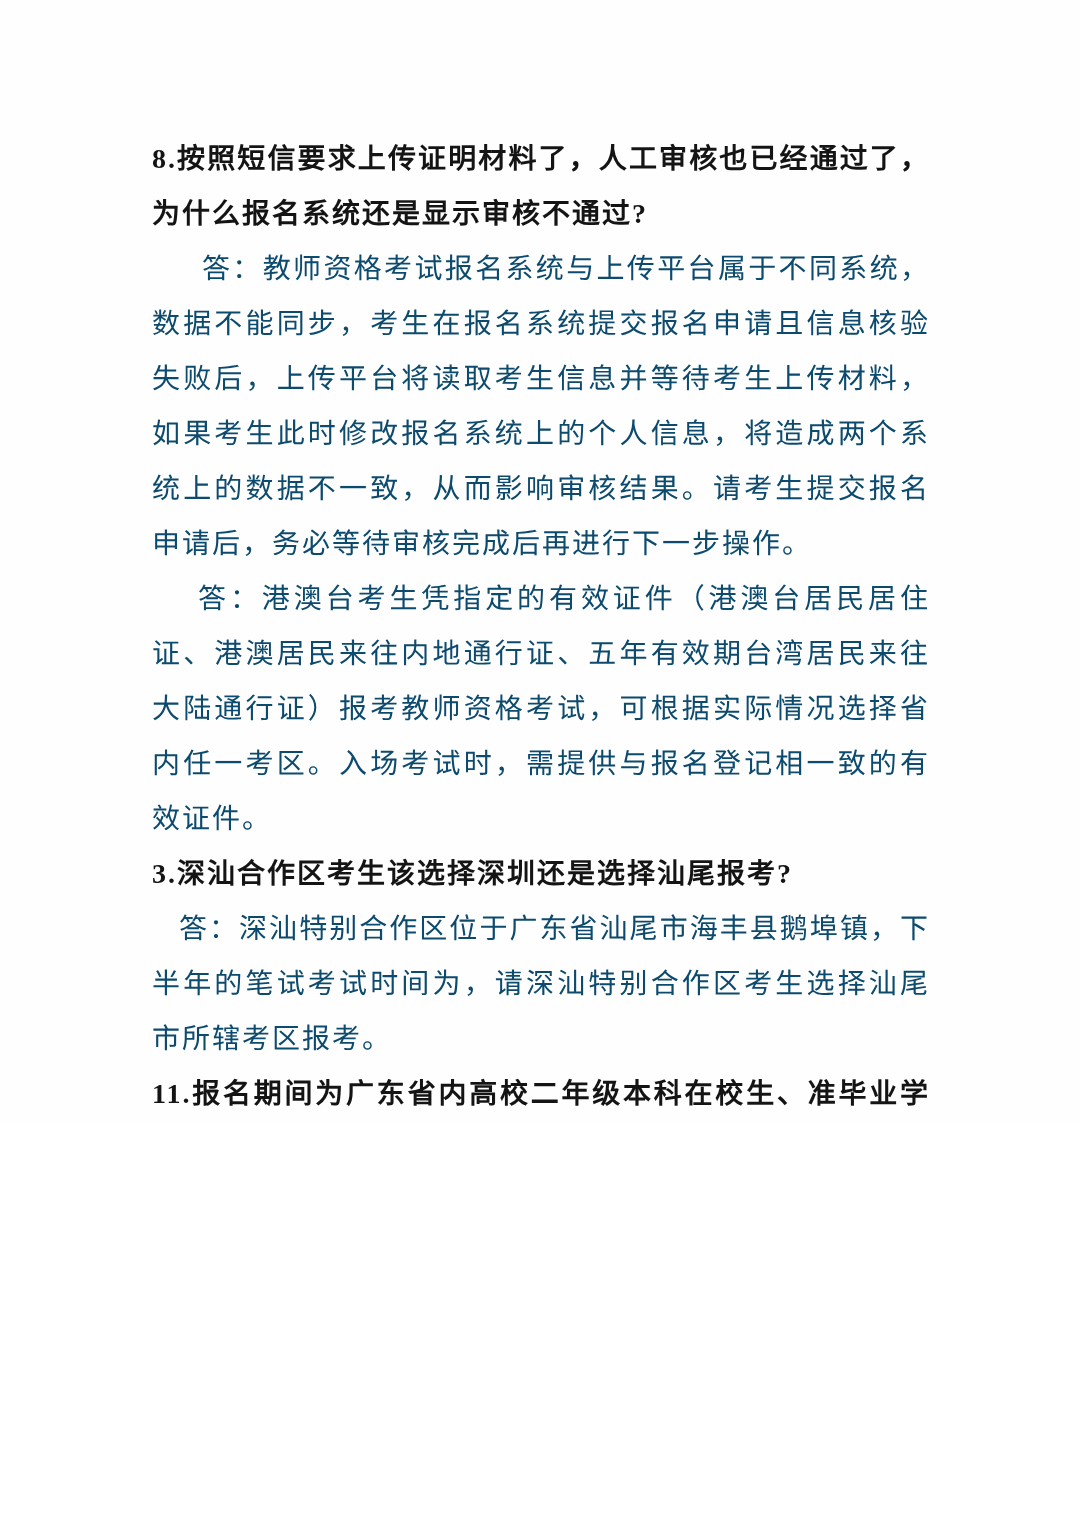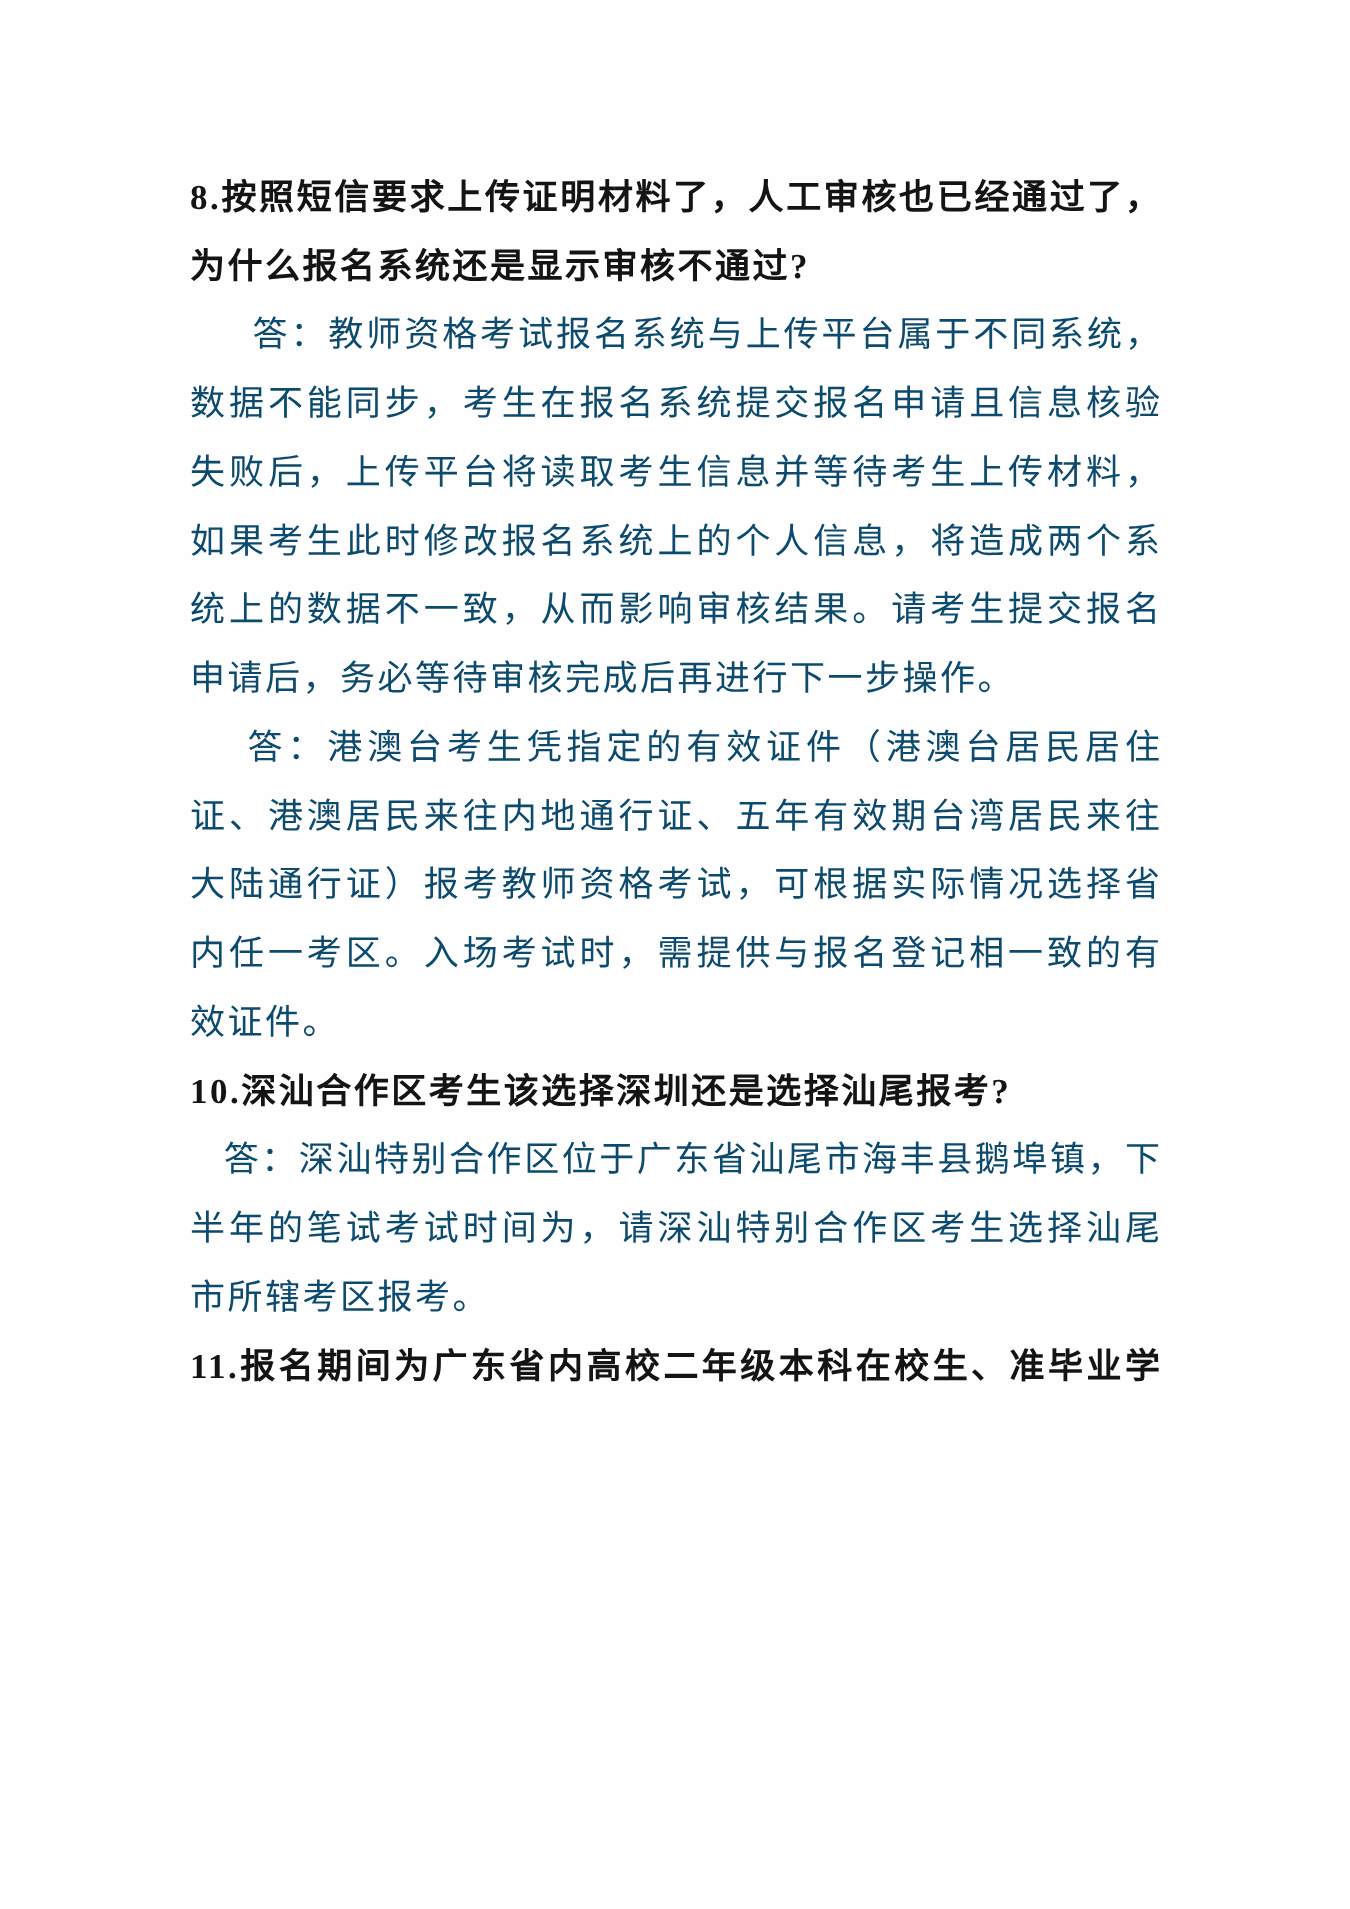--- a/index.html
+++ b/index.html
@@ -49,18 +49,18 @@
   }
 </style>
 </head>
 <body>
 
 <div class="page">
   <div class="content">
     <p class="para question">8.按照短信要求上传证明材料了，人工审核也已经通过了，为什么报名系统还是显示审核不通过?</p>
     <p class="para answer indent-lg">答：教师资格考试报名系统与上传平台属于不同系统，数据不能同步，考生在报名系统提交报名申请且信息核验失败后，上传平台将读取考生信息并等待考生上传材料，如果考生此时修改报名系统上的个人信息，将造成两个系统上的数据不一致，从而影响审核结果。请考生提交报名申请后，务必等待审核完成后再进行下一步操作。</p>
     <p class="para answer indent-md">答：港澳台考生凭指定的有效证件（港澳台居民居住证、港澳居民来往内地通行证、五年有效期台湾居民来往大陆通行证）报考教师资格考试，可根据实际情况选择省内任一考区。入场考试时，需提供与报名登记相一致的有效证件。</p>
-    <p class="para question">10.深汕合作区考生该选择深圳还是选择汕尾报考?</p>
+    <p class="para question">3.深汕合作区考生该选择深圳还是选择汕尾报考?</p>
     <p class="para answer indent-sm">答：深汕特别合作区位于广东省汕尾市海丰县鹅埠镇，下半年的笔试考试时间为，请深汕特别合作区考生选择汕尾市所辖考区报考。</p>
     <p class="para question">11.报名期间为广东省内高校二年级本科在校生、准毕业学年的专科学生、幼儿师范学校准毕业学年学生，能否报考?</p>
   </div>
   <div class="page-number">18</div>
 </div>
 
 </body></html>

